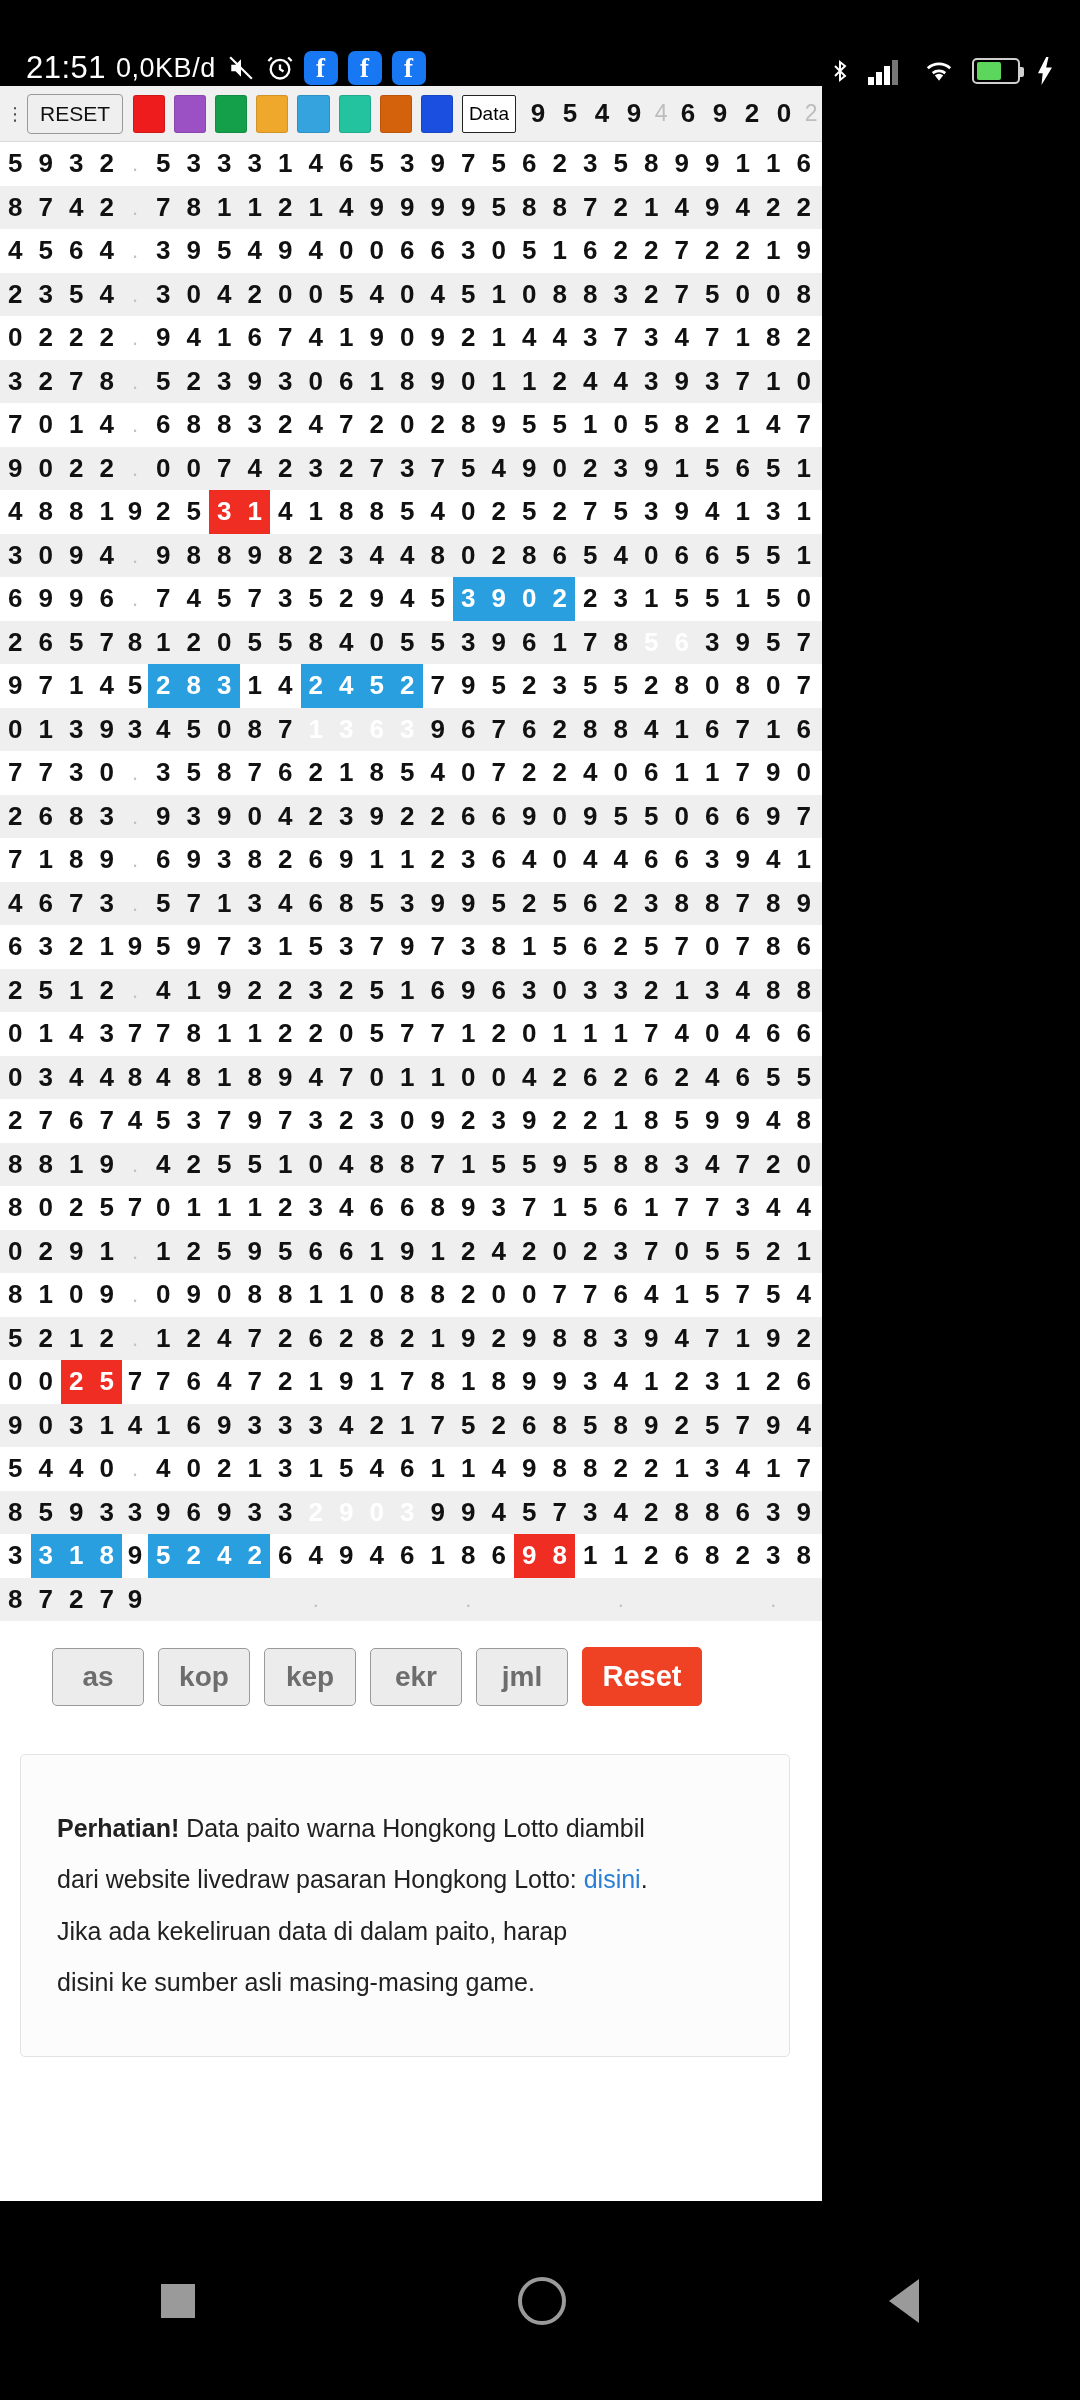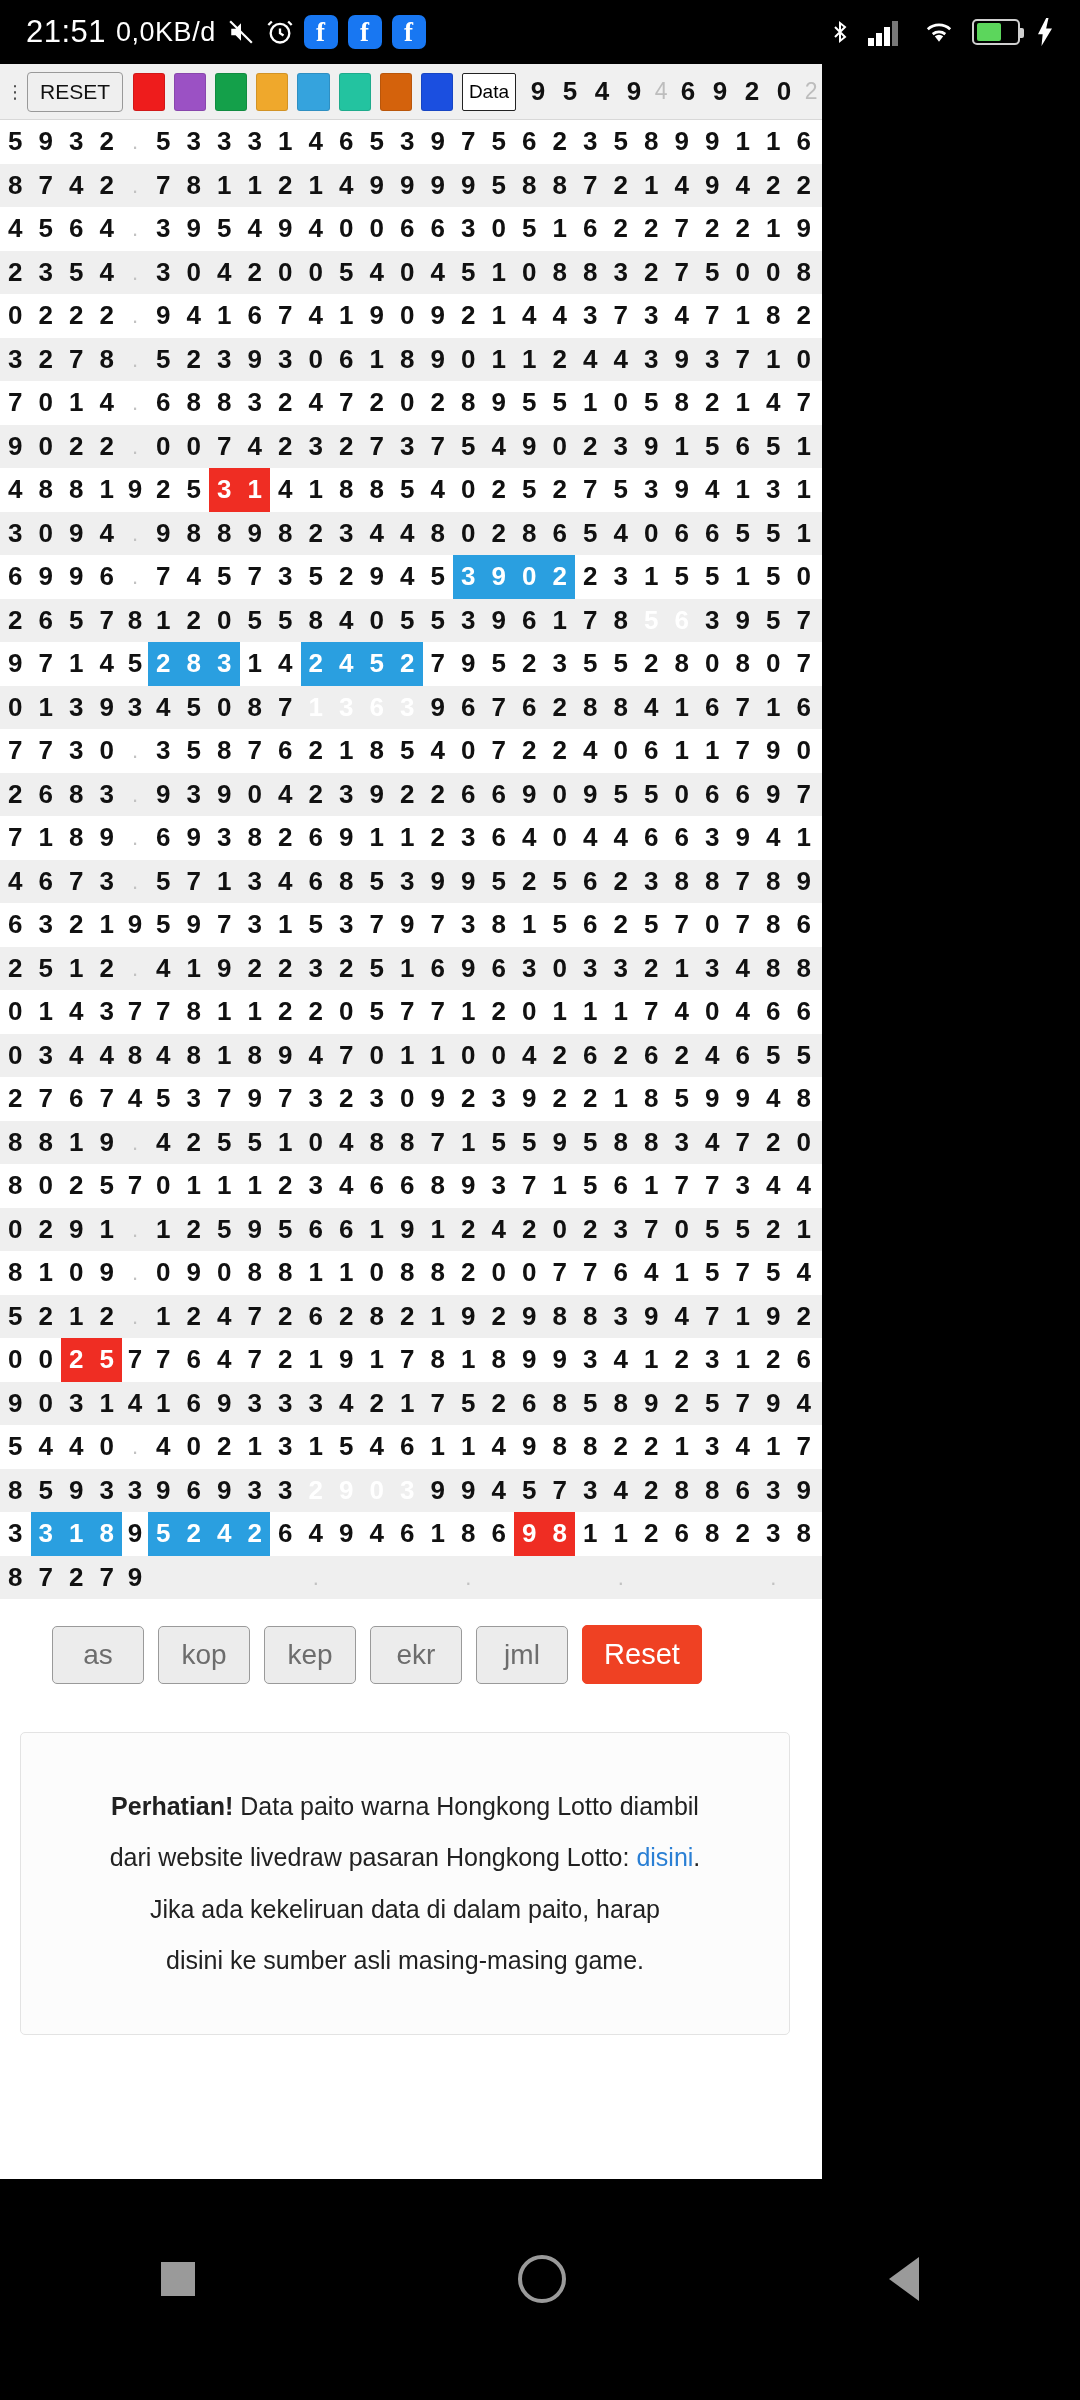--- a/index.html
+++ b/index.html
@@ -5,24 +5,24 @@
   * { box-sizing: border-box; margin: 0; padding: 0; }
   html, body {
     width: 1080px; height: 2400px;
     background: #000;
     font-family: "Liberation Sans", sans-serif;
     overflow: hidden;
   }
 
   
   .statusbar {
-    height: 64px;
+    height: 86px;
     background: #000;
     display: flex;
-    align-items: center;
+    align-items: flex-end;
     padding: 0 26px;
     color: #fff;
   }
   .sb-left { display: flex; align-items: center; gap: 10px; font-size: 30px; letter-spacing: 0.5px; }
   .sb-clock { font-size: 31px; font-weight: 400; }
   .sb-net { font-size: 27px; }
   .sb-icon { display: inline-flex; align-items: center; justify-content: center; }
   .sb-spacer { flex: 1; }
   .sb-right { display: flex; align-items: center; gap: 16px; }
   .fb-badge {
@@ -106,35 +106,34 @@
 
   
   .btnrow {
     display: flex; align-items: center; gap: 14px;
     padding: 26px 0 26px 52px;
     background: #fff;
   }
   .pbtn {
     border: 1px solid #9a9a9a; background: #ececec; color: #6d6d6d;
     font-size: 28px; border-radius: 5px; padding: 12px 12px; width: 92px;
-    text-align: center; cursor: pointer;
+    text-align: center; cursor: pointer; font-weight: bold;
   }
   .pbtn.reset {
     background: #ef4123; color: #fff; border-color: #ef4123;
     width: 120px; font-size: 29px;
   }
 
   
   .notice {
     margin: 22px 32px 0 20px;
     border: 1px solid #e3e3e3;
     background: #fcfcfc;
     padding: 48px 36px;
     border-radius: 5px;
-    text-align: center;
     font-size: 25px;
     line-height: 2.05;
     color: #212121;
   }
   .notice b { font-weight: bold; }
   .notice a { color: #2a7fd4; text-decoration: none; }
 
   
   .navbar {
     height: 199px; background: #000;

